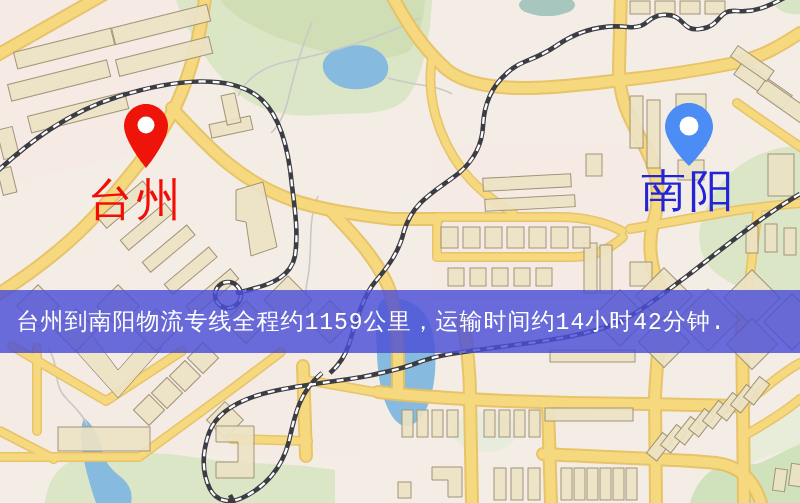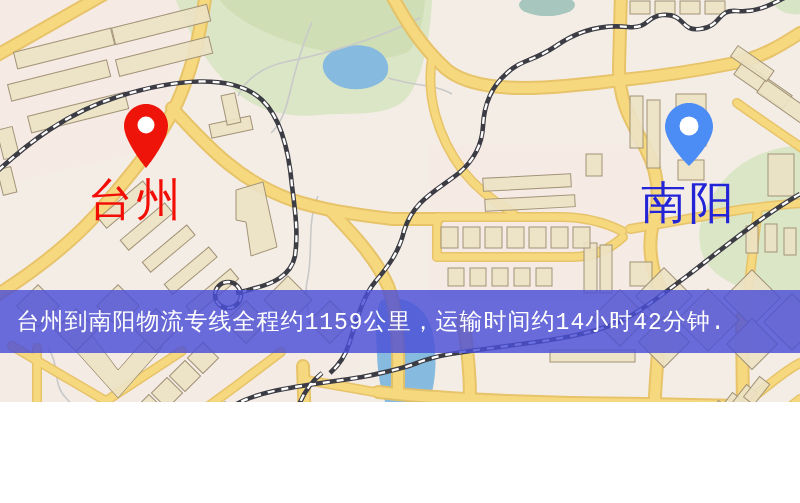--- a/index.html
+++ b/index.html
@@ -1,16 +1,16 @@
 <!DOCTYPE html>
 <html style="--banner_bg_rgba: rgba(74,78,215,0.82); --banner_text: #ffffff; --origin_pin: #ee1409; --origin_label: #f20d05; --dest_pin: #4b8cf5; --dest_label: #2224d6; --road_fill: #f6d87e; --road_casing: #e7c164; --park: #dbe6c6; --water: #86bade; --building: #ece2c3; --railway: #3c3c44; --ground: #f4ede5;"><head>
 <meta charset="utf-8">
 <style>
   html,body{margin:0;padding:0;background:#fff;}
-  #stage{position:relative;width:800px;height:402px;overflow:hidden;
+  #stage{position:relative;width:800px;height:503px;overflow:hidden;
          font-family:"Liberation Sans",sans-serif;background:#f4ede5;}
   #map-svg{position:absolute;left:0;top:0;width:800px;height:503px;display:block;}
 
   
   .park{fill:var(--park,#dbe6c6);stroke:none;}
   .park-dark{fill:#ccdcb2;}
   .water{fill:var(--water,#86bade);}
   .gpath{fill:none;stroke:#c9c9c9;stroke-width:1.6;}
   .road-case{fill:none;stroke:var(--road_casing,#e7c164);stroke-linecap:round;stroke-linejoin:round;opacity:.95;}
   .road-fill{fill:none;stroke:var(--road_fill,#f6d87e);stroke-linecap:round;stroke-linejoin:round;}
@@ -21,21 +21,21 @@
 
   
   .pin{position:absolute;}
   .pin svg{display:block;}
   .pin-origin-body{fill:var(--origin_pin,#ee1409);}
   .pin-dest-body{fill:var(--dest_pin,#4b8cf5);}
   .city-label{position:absolute;font-family:"Liberation Serif",serif;font-weight:400;
               font-size:45px;line-height:1;letter-spacing:3px;white-space:nowrap;
               text-shadow:0 0 1px rgba(255,255,255,.3);}
   #label-origin{left:88px;top:178px;color:var(--origin_label,#f20d05);}
-  #label-dest{left:641px;top:181px;color:var(--dest_label,#2224d6);}
+  #label-dest{left:641px;top:169px;color:var(--dest_label,#2224d6);}
   #banner{position:absolute;left:0;top:290px;width:800px;height:63px;
           background:var(--banner_bg_rgba,rgba(74,78,215,0.82));
           display:flex;align-items:center;justify-content:center;
           box-sizing:border-box;padding-right:58px;}
   #banner .banner-text{color:var(--banner_text,#ffffff);
           font-family:Liberation Mono, monospace;font-size:23px;
           letter-spacing:1px;white-space:nowrap;}
 </style>
 </head>
 <body>

